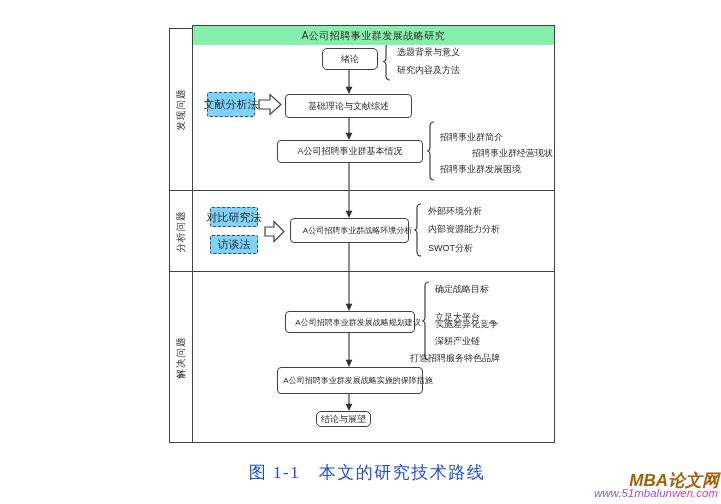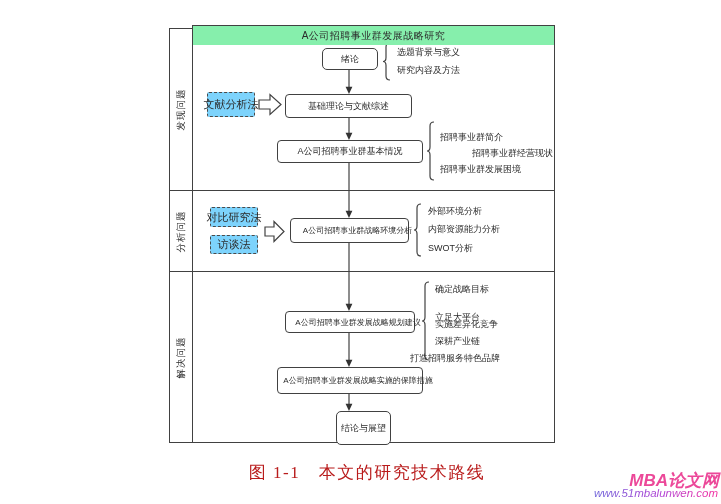--- a/index.html
+++ b/index.html
@@ -34,25 +34,25 @@
     border:1.2px dashed #4a4a4a;border-radius:2px;background:#7dd3fc;
     display:flex;align-items:center;justify-content:center;
     font-size:11px;white-space:nowrap;z-index:2;
   }
   .anno{
     height:12px;line-height:12px;font-size:9px;white-space:nowrap;color:#2b2b2b;
   }
   .caption{
     top:461px;left:367px;transform:translateX(-50%);
     font-family:"Liberation Serif","DejaVu Serif",serif;
-    font-size:17px;color:#b91c1c;white-space:nowrap;letter-spacing:1.5px;
+    font-size:17px;color:#1d4ed8;white-space:nowrap;letter-spacing:1.5px;
   }
   .wm-name{
     top:469px;right:2px;text-align:right;
-    font-size:17px;font-weight:700;font-style:italic;color:#ec4899;white-space:nowrap;
+    font-size:17px;font-weight:700;font-style:italic;color:#a16207;white-space:nowrap;
   }
   .wm-url{
     top:487px;right:3px;text-align:right;
     font-size:11.5px;font-style:italic;white-space:nowrap;
     color:#c23ab5;
     background:linear-gradient(90deg,#6a5fd8 0%,#b13fd4 55%,#f42f9e 100%);
     -webkit-background-clip:text;background-clip:text;-webkit-text-fill-color:transparent;
   }
 </style>
 </head>
@@ -130,21 +130,21 @@
   </div>
   <div class="abs flow-box small" style="left:290px;top:218px;width:119px;height:25px;">
     <span>A公司招聘事业群战略环境分析</span>
   </div>
   <div class="abs flow-box small" style="left:285px;top:311px;width:130px;height:22px;">
     <span>A公司招聘事业群发展战略规划建议</span>
   </div>
   <div class="abs flow-box small" style="left:277px;top:367px;width:146px;height:27px;">
     <span>A公司招聘事业群发展战略实施的保障措施</span>
   </div>
-  <div class="abs flow-box" style="left:336px;top:411px;width:55px;height:34px;border-radius:5px;">
+  <div class="abs flow-box" style="left:316px;top:411px;width:55px;height:16px;border-radius:5px;">
     <span>结论与展望</span>
   </div>
 
   <div class="abs anno" style="left:397px;top:46px;">选题背景与意义</div>
   <div class="abs anno" style="left:397px;top:64px;">研究内容及方法</div>
 
   <div class="abs anno" style="left:440px;top:131px;">招聘事业群简介</div>
   <div class="abs anno" style="left:432px;top:147px;margin-left:40px;">招聘事业群经营现状</div>
   <div class="abs anno" style="left:440px;top:163px;text-align:right;">招聘事业群发展困境</div>
 

